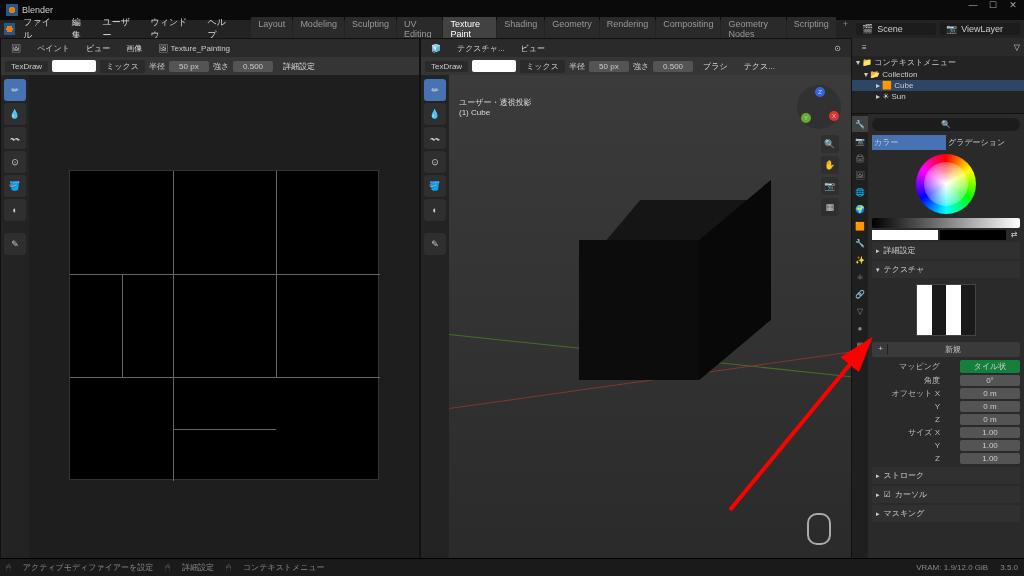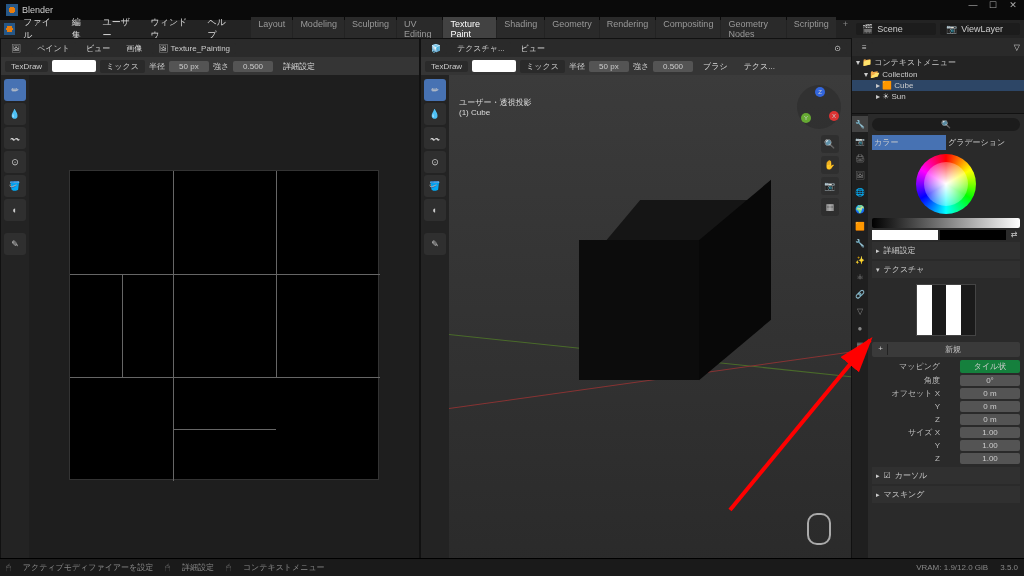--- a/index.html
+++ b/index.html
@@ -314,20 +314,21 @@
             <span class="prop-val">1.00</span>
           </div>
         <div class="prop-row">
             <span class="prop-lbl">Y</span>
             <span class="prop-val">1.00</span>
           </div>
         <div class="prop-row">
             <span class="prop-lbl">Z</span>
             <span class="prop-val">1.00</span>
           </div>
+        <div class="panel-h">ストローク</div>
         <div class="panel-h">☑ <span>カーソル</span></div>
         <div class="panel-h">マスキング</div>
 
       </div>
     </div>
   </div>
 </div>
 
 <div class="statusbar">
   <span>🖱</span>

